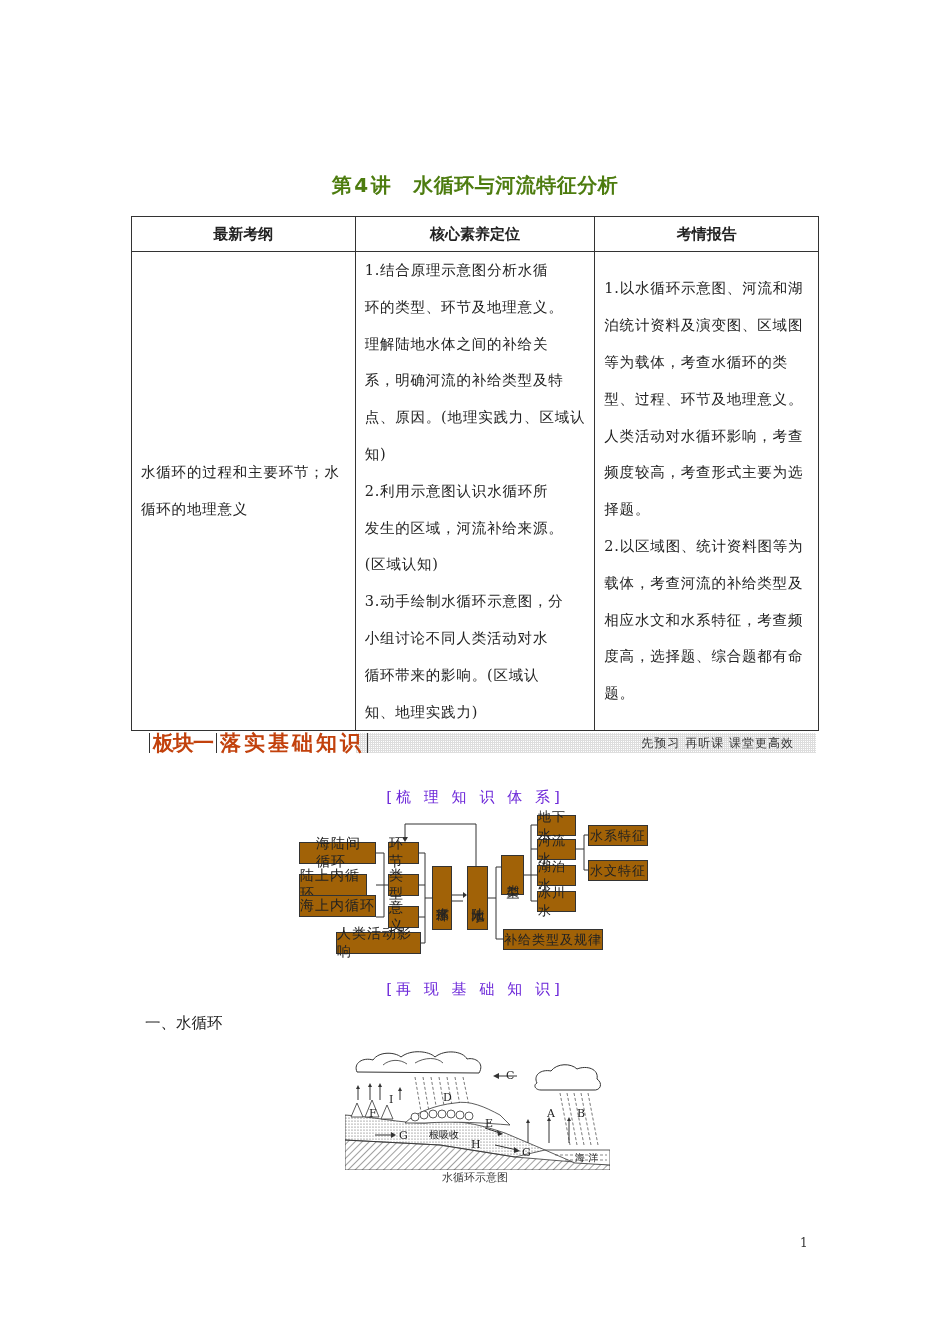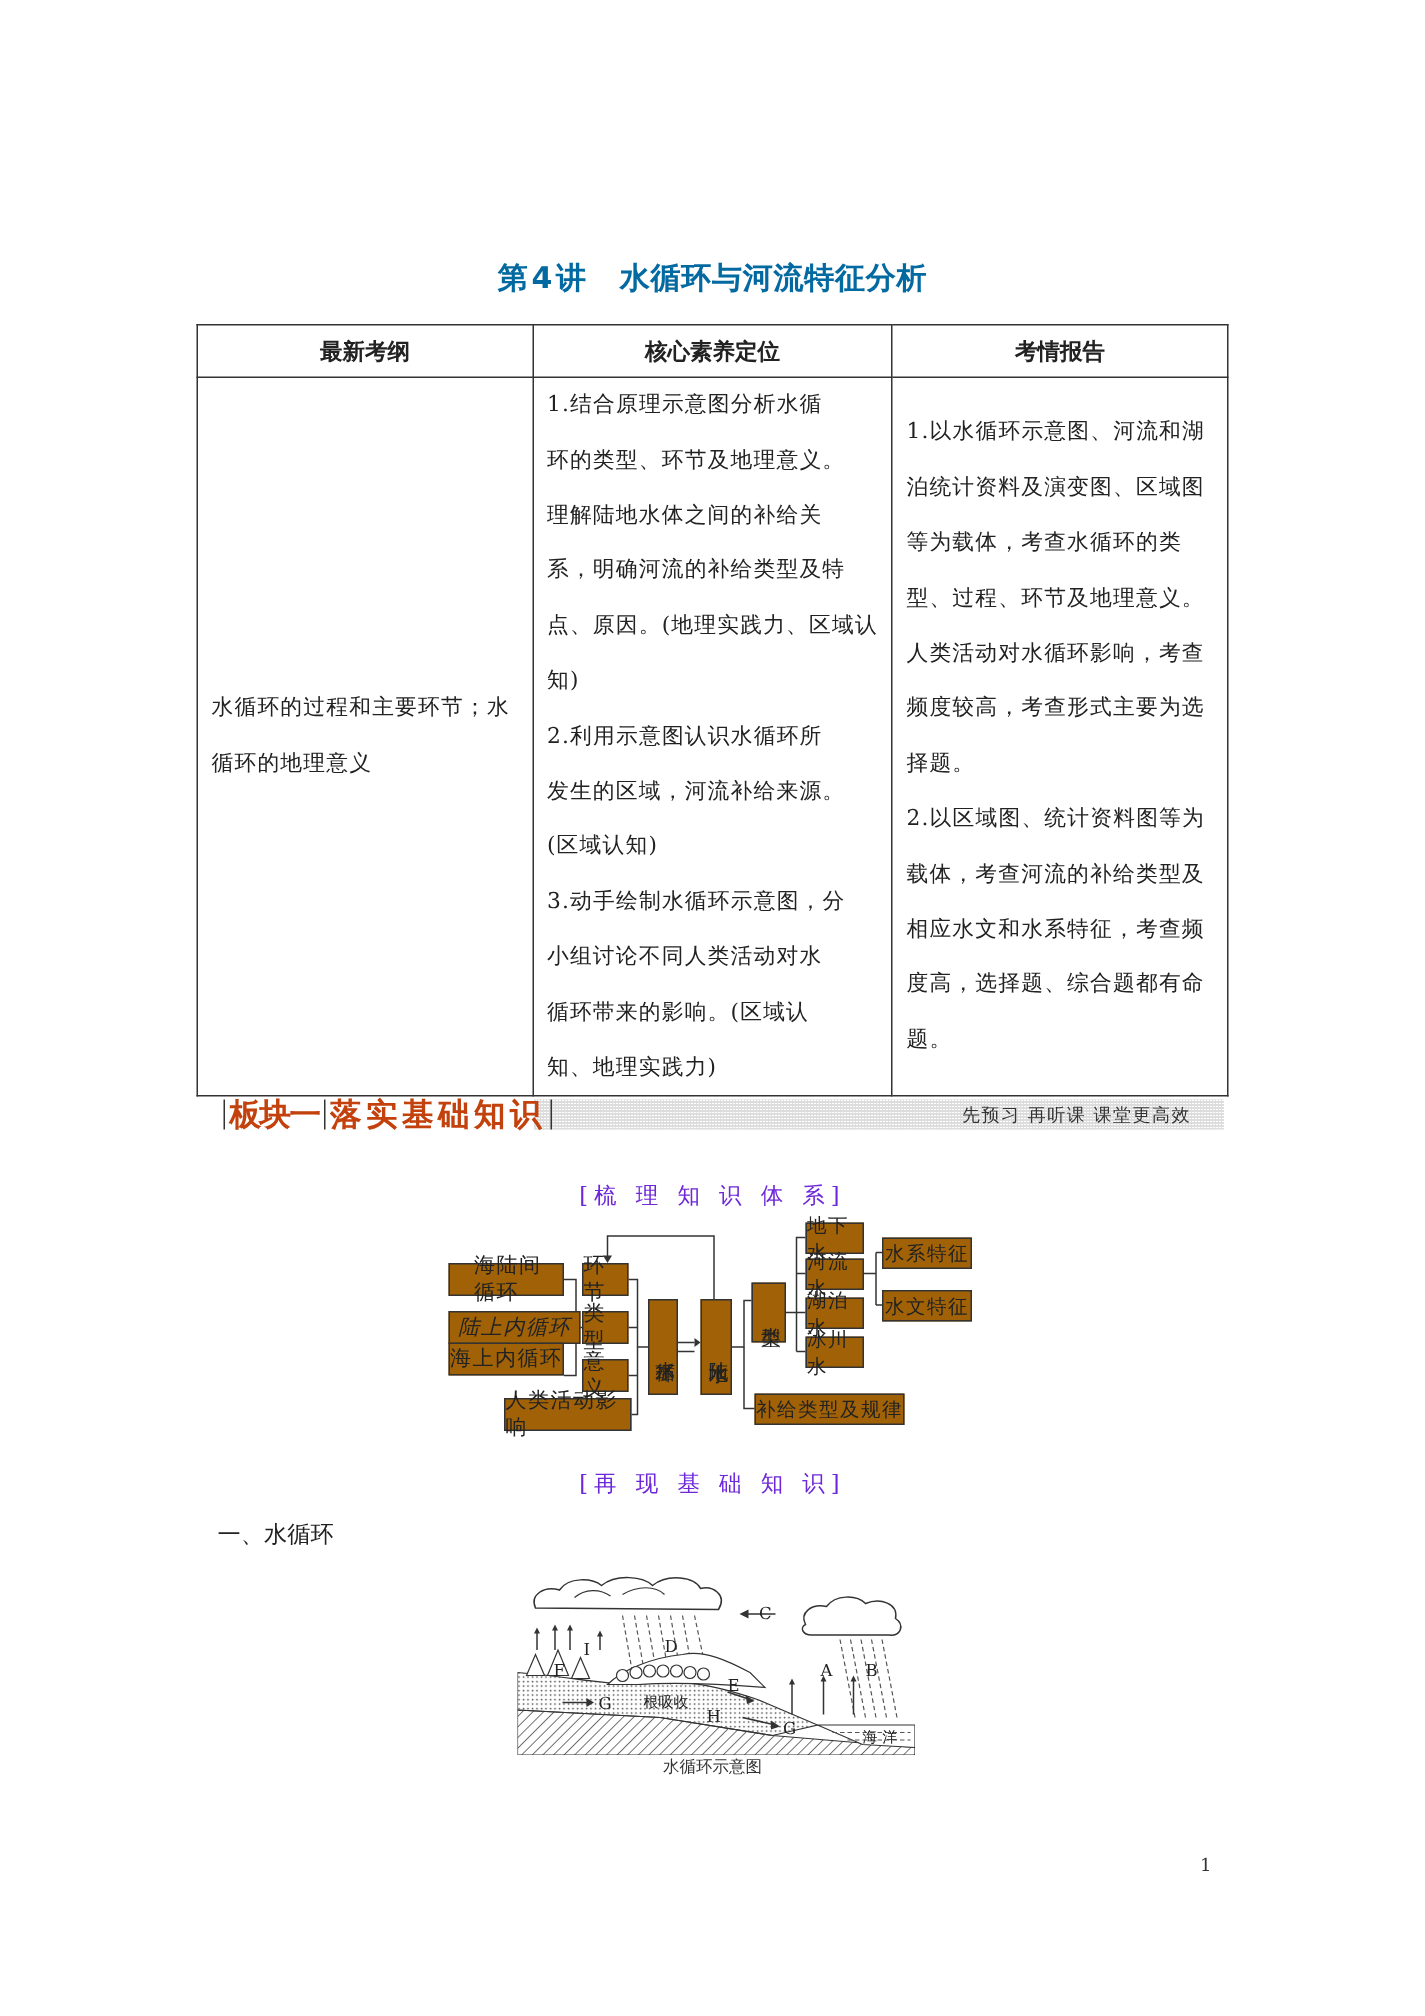--- a/index.html
+++ b/index.html
@@ -1,17 +1,17 @@
 <!DOCTYPE html>
 <html><head>
 <meta charset="utf-8">
 <style>
   html, body { margin:0; padding:0; background:#fff; }
   body { width:950px; height:1344px; position:relative; font-family:"DejaVu Serif","Liberation Serif",serif; color:#222; overflow:hidden; }
-  .title { position:absolute; top:172px; left:0; width:950px; text-align:center; font-family:"DejaVu Sans","Liberation Sans",sans-serif; font-weight:bold; font-size:20px; color:#0369a1; letter-spacing:0.5px; }
+  .title { position:absolute; top:172px; left:0; width:950px; text-align:center; font-family:"DejaVu Sans","Liberation Sans",sans-serif; font-weight:bold; font-size:20px; color:#4d7c0f; letter-spacing:0.5px; }
   .title .num { margin:0 2px; }
   .title .gap { display:inline-block; width:22px; }
   table.outline { position:absolute; top:216px; left:131px; width:688px; border-collapse:collapse; font-size:14.5px; }
   table.outline td, table.outline th { border:1px solid #333; vertical-align:middle; padding:0 9px; }
   table.outline th { font-weight:bold; height:34px; text-align:center; font-size:15px; }
   table.outline td { line-height:36.8px; }
   .c1 { width:211px; }
   .c2 { width:211px; }
   .c3 { width:211px; }
   .cell-lines div { white-space:nowrap; letter-spacing:0.8px; }
@@ -129,21 +129,21 @@
         <path d="M288 20 H292"></path>
         <path d="M288 55 H292"></path>
     </g>
     <g fill="#333">
       <polygon points="106,22 112,22 109,27"></polygon>
       <polygon points="167,77 167,83 171,80"></polygon>
       <polygon points="156,83 156,89 152,86"></polygon>
     </g>
   </svg>
   <div class="box" style="left:3px;top:27px;width:77px;height:22px;padding-left:16px;">海陆间循环</div>
-  <div class="box" style="left:3px;top:59px;width:88px;height:22px;font-style:italic;">陆上内循环</div>
+  <div class="box" style="left:3px;top:59px;width:68px;height:22px;">陆上内循环</div>
   <div class="box" style="left:3px;top:80px;width:77px;height:22px;">海上内循环</div>
   <div class="box" style="left:92px;top:27px;width:31px;height:22px;">环节</div>
   <div class="box" style="left:92px;top:59px;width:31px;height:22px;">类型</div>
   <div class="box" style="left:92px;top:91px;width:31px;height:22px;">意义</div>
   <div class="box" style="left:40px;top:117px;width:85px;height:22px;">人类活动影响</div>
   <div class="box vbox" style="left:136px;top:51px;width:20px;height:64px;font-size:13px;">
       <span style="writing-mode:vertical-rl;letter-spacing:1px;">水循环</span>
     </div>
   <div class="box vbox" style="left:171px;top:51px;width:21px;height:64px;font-size:13px;">
       <span style="writing-mode:vertical-rl;letter-spacing:1px;">陆地水</span>

